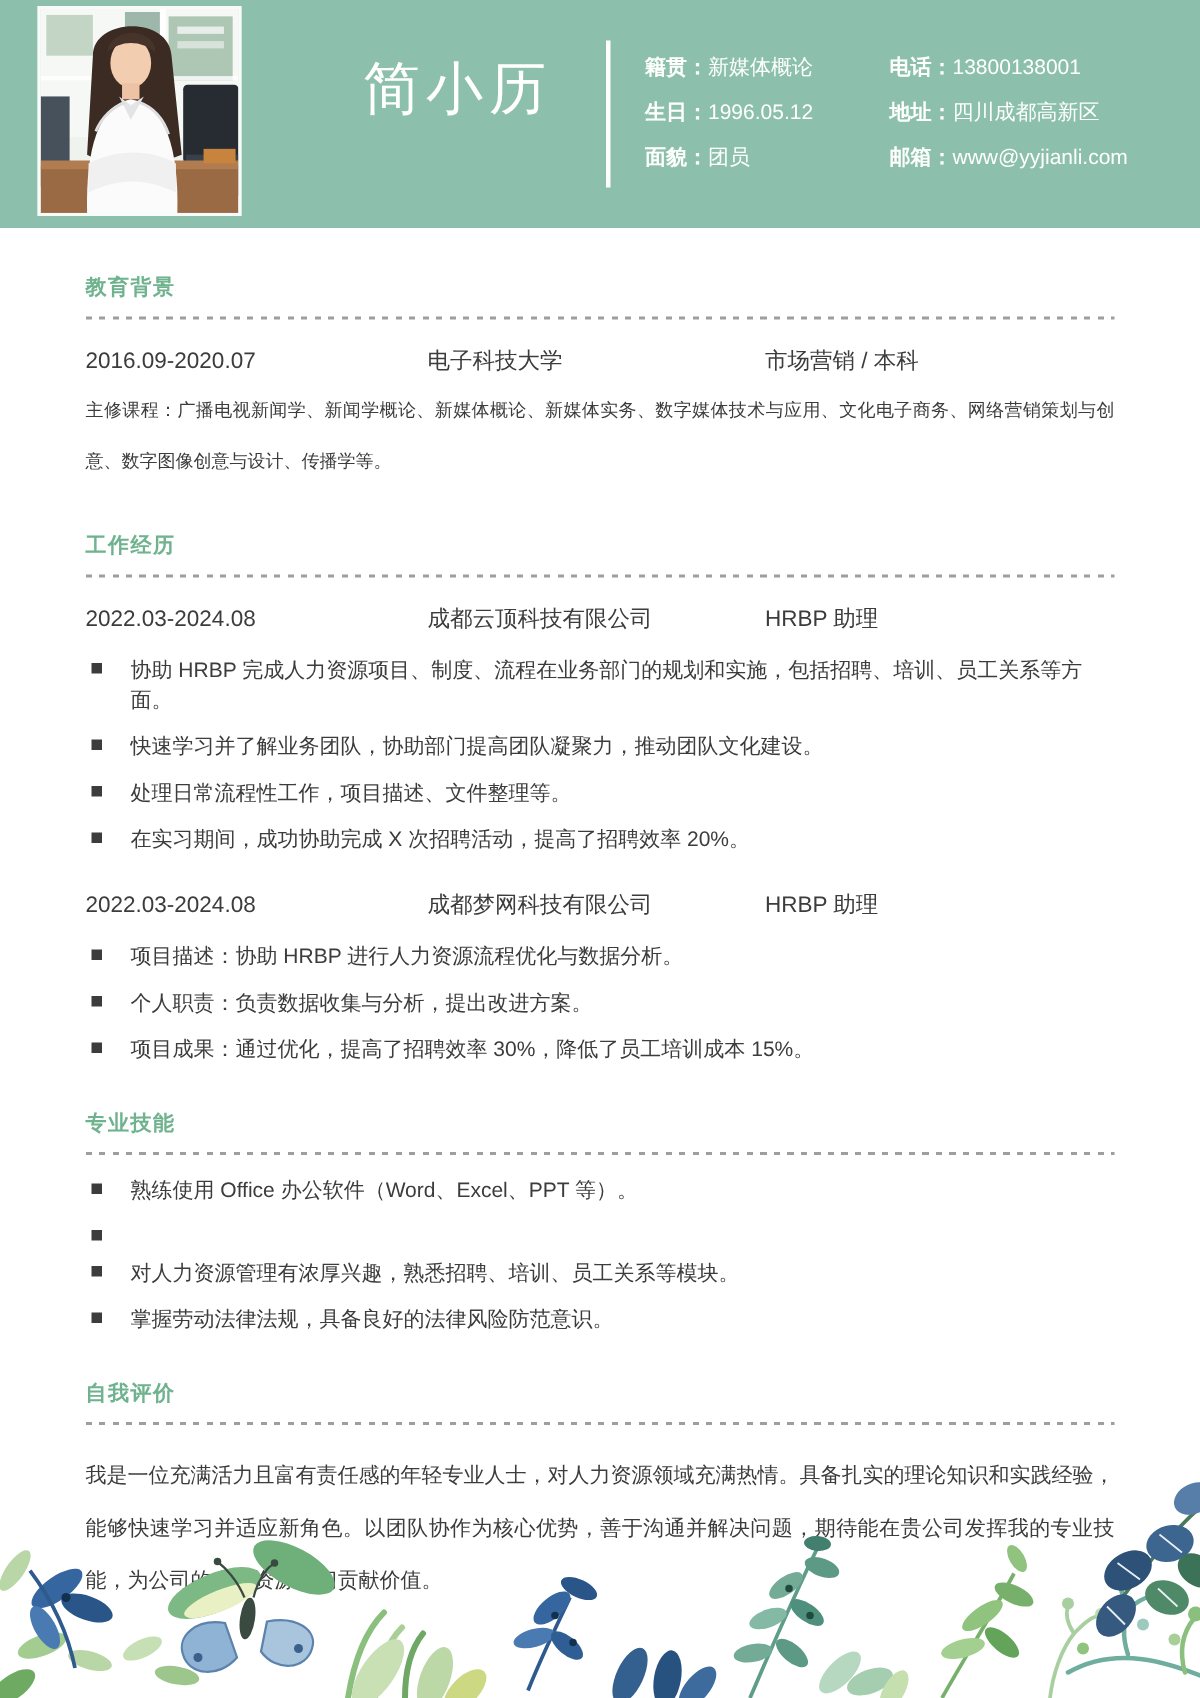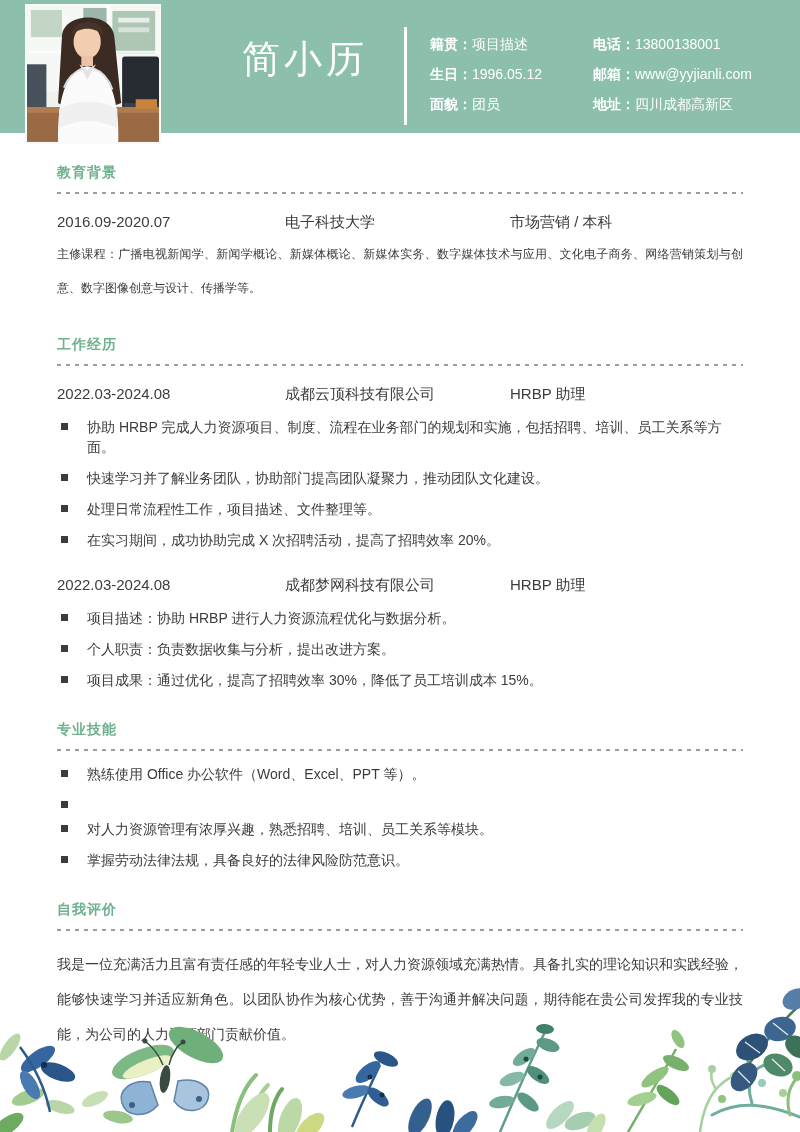--- a/index.html
+++ b/index.html
@@ -1,21 +1,21 @@
 <!DOCTYPE html>
 <html><head>
 <meta charset="utf-8">
 <style>
   * { margin:0; padding:0; box-sizing:border-box; }
   html,body { background:#ffffff; }
   body { font-family:"Liberation Sans","DejaVu Sans",sans-serif; color:#3c3c3c; }
   .page { position:relative; width:800px; height:1132px; margin:0 auto; background:#fff; overflow:hidden; }
 
   
-  .header { position:relative; width:800px; height:133px; background:#8cc0ac; }
+  .header { position:relative; width:800px; height:152px; background:#8cc0ac; }
   .photo { position:absolute; left:25px; top:4px; width:136px; height:140px;
            border:2px solid rgba(255,255,255,.75); background:#e8efe9; overflow:hidden; }
   .photo svg { display:block; width:100%; height:100%; }
   .name { position:absolute; left:213px; top:34px; width:184px; text-align:center;
           font-size:38px; font-weight:400; letter-spacing:4px; color:#ffffff; }
   .vdivider { position:absolute; left:404px; top:27px; width:3px; height:98px; background:#ffffff; }
   .info { position:absolute; left:430px; top:29px; display:flex; color:#ffffff; }
   .info-col { display:flex; flex-direction:column; }
   .info-col.c1 { width:163px; }
   .info-row { line-height:30px; font-size:14px; white-space:nowrap; }
@@ -73,28 +73,28 @@
         <path d="M38 84 C42 74 50 67 58 64" stroke="#dedede" fill="none" stroke-width="2"></path>
         <path d="M88 86 C84 74 76 67 68 64" stroke="#dedede" fill="none" stroke-width="2"></path>
       </svg>
     </div>
 
     <h1 class="name">简小历</h1>
     <div class="vdivider"></div>
 
     <div class="info">
       <div class="info-col c1">
-        <div class="info-row"><b>籍贯：</b><span>项目描述</span></div>
+        <div class="info-row"><b>籍贯：</b><span>新媒体概论</span></div>
         <div class="info-row"><b>生日：</b><span>1996.05.12</span></div>
         <div class="info-row"><b>面貌：</b><span>团员</span></div>
       </div>
       <div class="info-col">
         <div class="info-row"><b>电话：</b><span>13800138001</span></div>
+        <div class="info-row"><b>地址：</b><span>四川成都高新区</span></div>
         <div class="info-row"><b>邮箱：</b><span>www@yyjianli.com</span></div>
-        <div class="info-row"><b>地址：</b><span>四川成都高新区</span></div>
       </div>
     </div>
   </header>
 
   <main>
 
     <section class="sec">
       <h2 class="sec-title">教育背景</h2>
       <div class="dotline"></div>
       <div class="row3">

